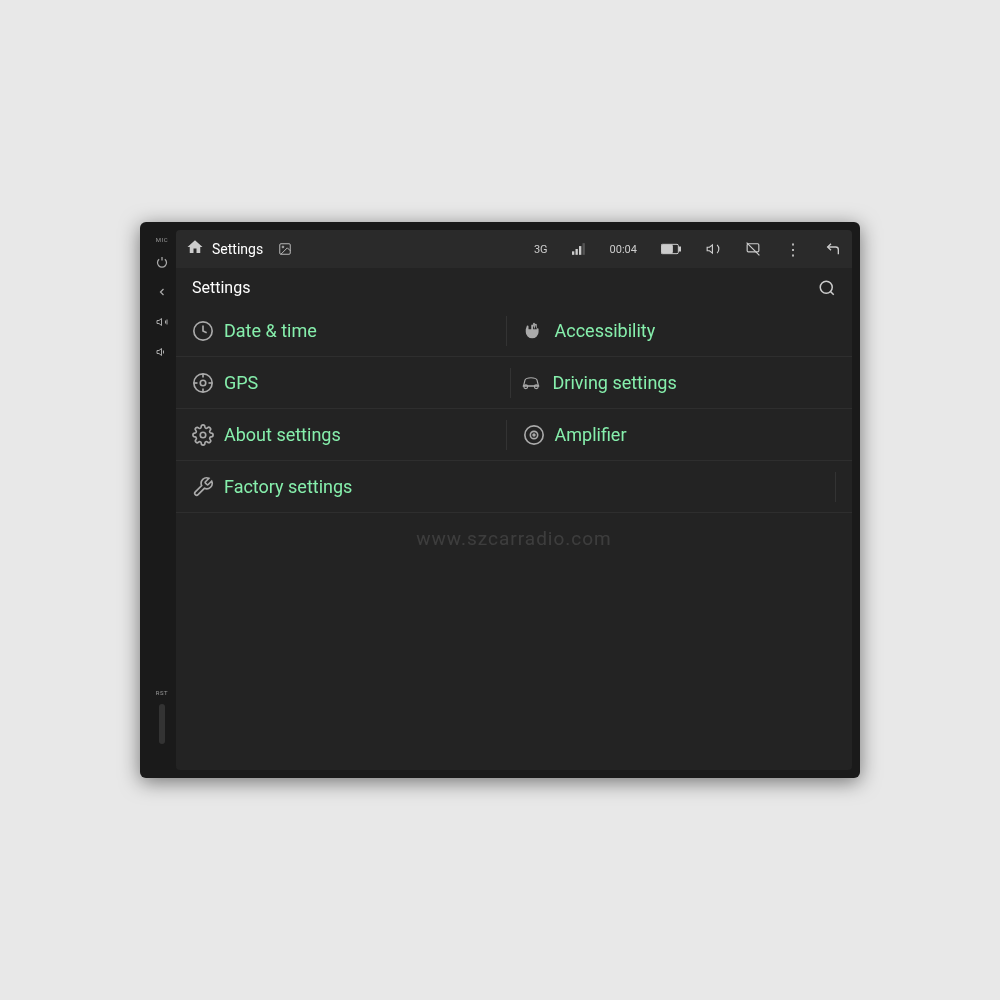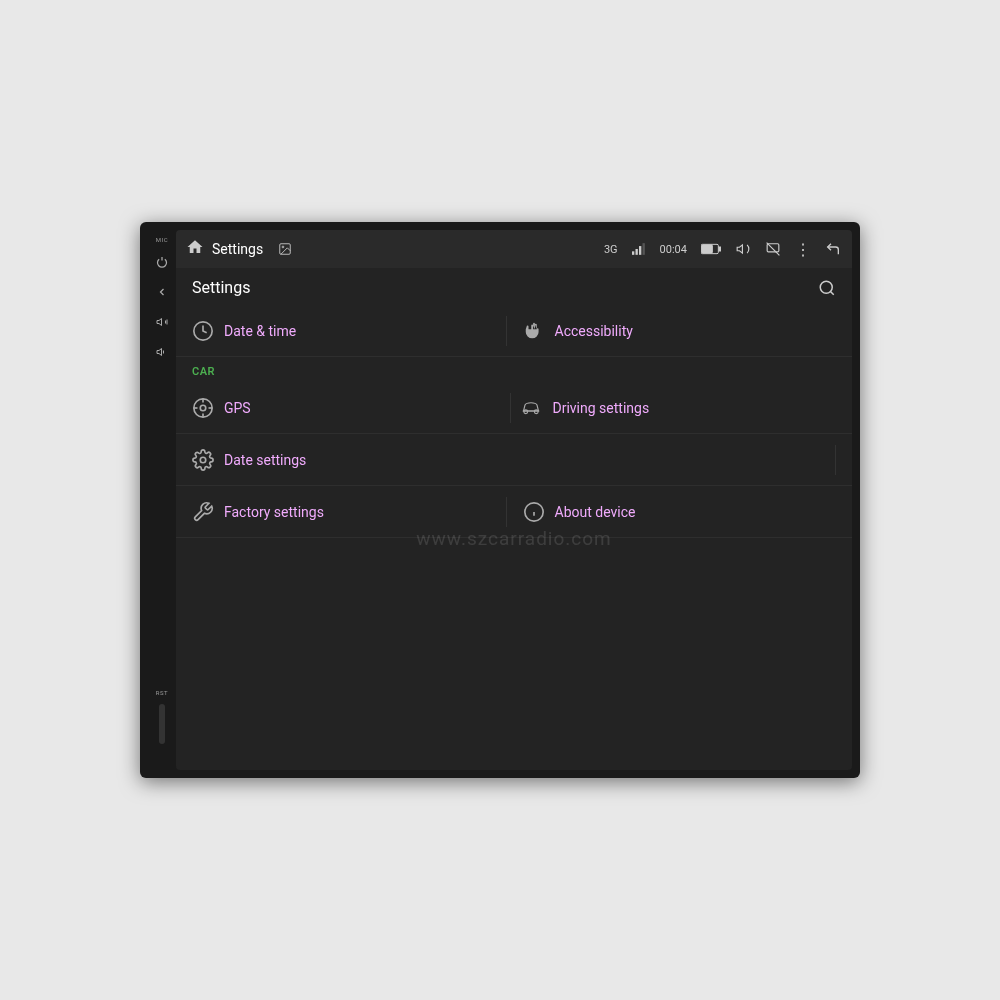--- a/index.html
+++ b/index.html
@@ -94,21 +94,21 @@
       color: #fff;
       font-weight: 400;
       margin-right: 6px;
     }
 
     .top-bar-spacer { flex: 1; }
 
     .top-bar-right {
       display: flex;
       align-items: center;
-      gap: 14px;
+      gap: 24px;
       color: #ccc;
       font-size: 12px;
     }
 
     .status-text {
       font-size: 11px;
       color: #ccc;
     }
 
     .top-icon {
@@ -155,22 +155,22 @@
       gap: 10px;
     }
 
     .row-divider {
       width: 1px;
       height: 30px;
       background: #333;
     }
 
     .row-label {
-      font-size: 14px;
-      color: #f0abfc;
+      font-size: 18px;
+      color: #86efac;
     }
 
     .section-header {
       padding: 8px 16px 4px 16px;
       font-size: 11px;
       font-weight: 600;
       letter-spacing: 0.5px;
     }
 
     .watermark {
@@ -296,21 +296,20 @@
           </div>
           <div class="row-divider"></div>
           <div class="row-half" style="padding-left:16px">
             <svg width="22" height="22" viewBox="0 0 24 24" fill="#aaa">
               <path d="M9 11V6a1 1 0 0 1 2 0v4m0-4V4a1 1 0 0 1 2 0v6m0-5a1 1 0 0 1 2 0v5m0 0a1 1 0 0 1 2 0v3a7 7 0 0 1-14 0v-3l1-3a1 1 0 0 1 2 0v3"></path>
             </svg>
             <span class="row-label">Accessibility</span>
           </div>
         </div>
 
-        <div class="section-header" style="color:#4caf50">CAR</div>
 
         <div class="settings-row">
           <div class="row-half">
             <svg width="22" height="22" viewBox="0 0 24 24" fill="none" stroke="#aaa" stroke-width="1.8">
               <circle cx="12" cy="12" r="10"></circle>
                 <circle cx="12" cy="12" r="3"></circle>
               <line x1="12" y1="2" x2="12" y2="6"></line>
                 <line x1="12" y1="18" x2="12" y2="22"></line>
               <line x1="2" y1="12" x2="6" y2="12"></line>
                 <line x1="18" y1="12" x2="22" y2="12"></line>
@@ -328,39 +327,39 @@
             <span class="row-label">Driving settings</span>
           </div>
         </div>
 
         <div class="settings-row">
           <div class="row-half">
             <svg width="22" height="22" viewBox="0 0 24 24" fill="none" stroke="#aaa" stroke-width="1.8">
               <circle cx="12" cy="12" r="3"></circle>
               <path d="M19.4 15a1.65 1.65 0 0 0 .33 1.82l.06.06a2 2 0 0 1-2.83 2.83l-.06-.06a1.65 1.65 0 0 0-1.82-.33 1.65 1.65 0 0 0-1 1.51V21a2 2 0 0 1-4 0v-.09A1.65 1.65 0 0 0 9 19.4a1.65 1.65 0 0 0-1.82.33l-.06.06a2 2 0 0 1-2.83-2.83l.06-.06A1.65 1.65 0 0 0 4.68 15a1.65 1.65 0 0 0-1.51-1H3a2 2 0 0 1 0-4h.09A1.65 1.65 0 0 0 4.6 9a1.65 1.65 0 0 0-.33-1.82l-.06-.06a2 2 0 0 1 2.83-2.83l.06.06A1.65 1.65 0 0 0 9 4.68a1.65 1.65 0 0 0 1-1.51V3a2 2 0 0 1 4 0v.09a1.65 1.65 0 0 0 1 1.51 1.65 1.65 0 0 0 1.82-.33l.06-.06a2 2 0 0 1 2.83 2.83l-.06.06A1.65 1.65 0 0 0 19.4 9a1.65 1.65 0 0 0 1.51 1H21a2 2 0 0 1 0 4h-.09a1.65 1.65 0 0 0-1.51 1z"></path>
             </svg>
-            <span class="row-label">Date settings</span>
+            <span class="row-label">About settings</span>
+          </div>
+          <div class="row-divider"></div>
+          <div class="row-half" style="padding-left:16px">
+            <svg width="22" height="22" viewBox="0 0 24 24" fill="none" stroke="#aaa" stroke-width="1.8">
+              <circle cx="12" cy="12" r="10"></circle>
+              <circle cx="12" cy="12" r="4"></circle>
+              <circle cx="12" cy="12" r="1" fill="#aaa"></circle>
+            </svg>
+            <span class="row-label">Amplifier</span>
+          </div>
+        </div>
+
+        <div class="settings-row">
+          <div class="row-half">
+            <svg width="22" height="22" viewBox="0 0 24 24" fill="none" stroke="#aaa" stroke-width="1.8">
+              <path d="M14.7 6.3a1 1 0 0 0 0 1.4l1.6 1.6a1 1 0 0 0 1.4 0l3.77-3.77a6 6 0 0 1-7.94 7.94l-6.91 6.91a2.12 2.12 0 0 1-3-3l6.91-6.91a6 6 0 0 1 7.94-7.94l-3.76 3.76z"></path>
+            </svg>
+            <span class="row-label">Factory settings</span>
           </div>
           <div class="row-divider"></div>
         </div>
 
-        <div class="settings-row">
-          <div class="row-half">
-            <svg width="22" height="22" viewBox="0 0 24 24" fill="none" stroke="#aaa" stroke-width="1.8">
-              <path d="M14.7 6.3a1 1 0 0 0 0 1.4l1.6 1.6a1 1 0 0 0 1.4 0l3.77-3.77a6 6 0 0 1-7.94 7.94l-6.91 6.91a2.12 2.12 0 0 1-3-3l6.91-6.91a6 6 0 0 1 7.94-7.94l-3.76 3.76z"></path>
-            </svg>
-            <span class="row-label">Factory settings</span>
-          </div>
-          <div class="row-divider"></div>
-          <div class="row-half" style="padding-left:16px">
-            <svg width="22" height="22" viewBox="0 0 24 24" fill="none" stroke="#aaa" stroke-width="1.8">
-              <circle cx="12" cy="12" r="10"></circle>
-              <line x1="12" y1="8" x2="12" y2="8" stroke-width="2.5"></line>
-              <line x1="12" y1="12" x2="12" y2="16"></line>
-            </svg>
-            <span class="row-label">About device</span>
-          </div>
-        </div>
-
       </div>
     </div>
   </div>
 </div>
 
 </body></html>

